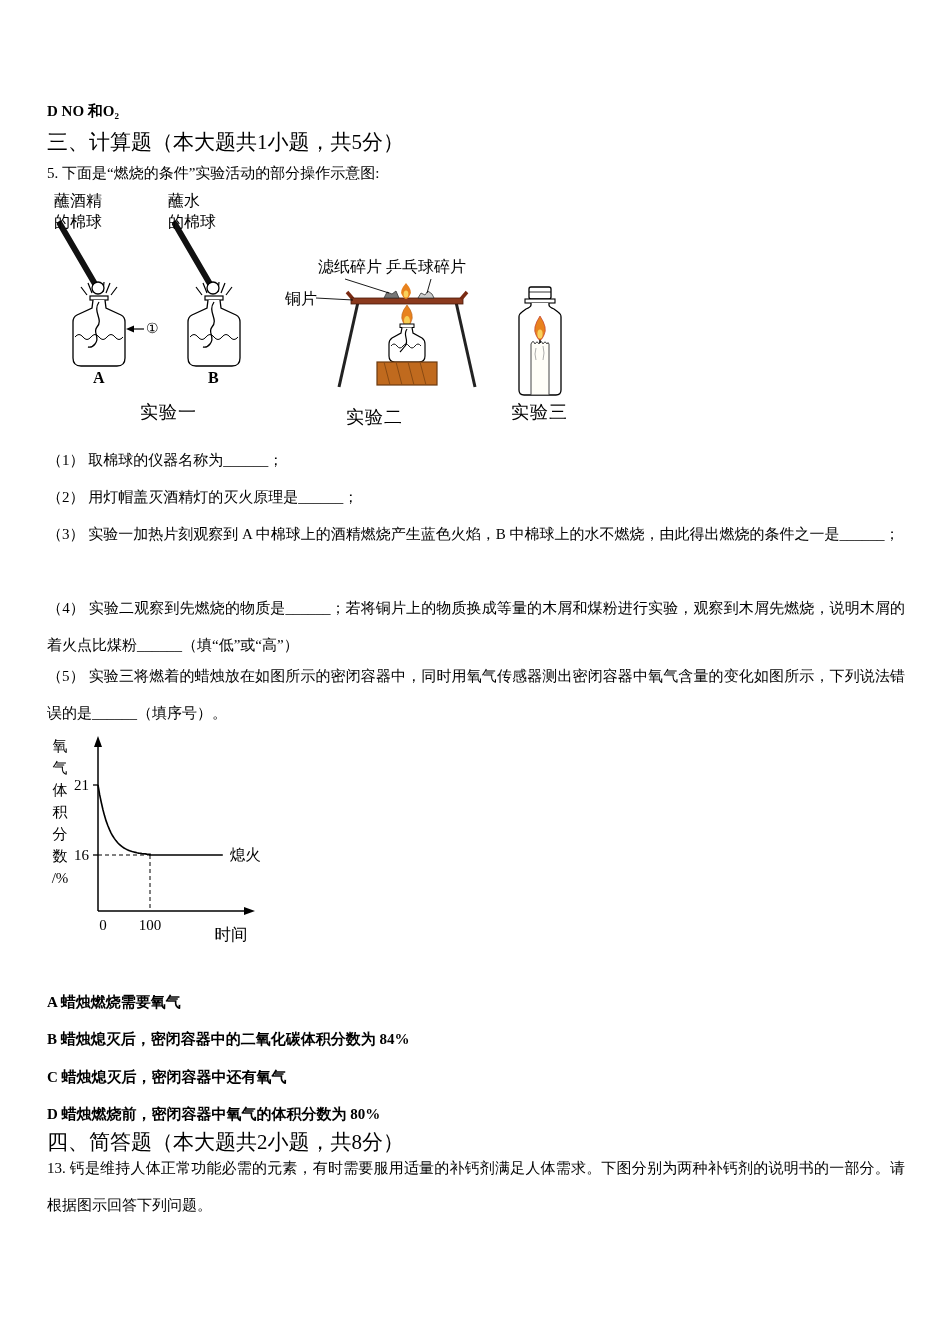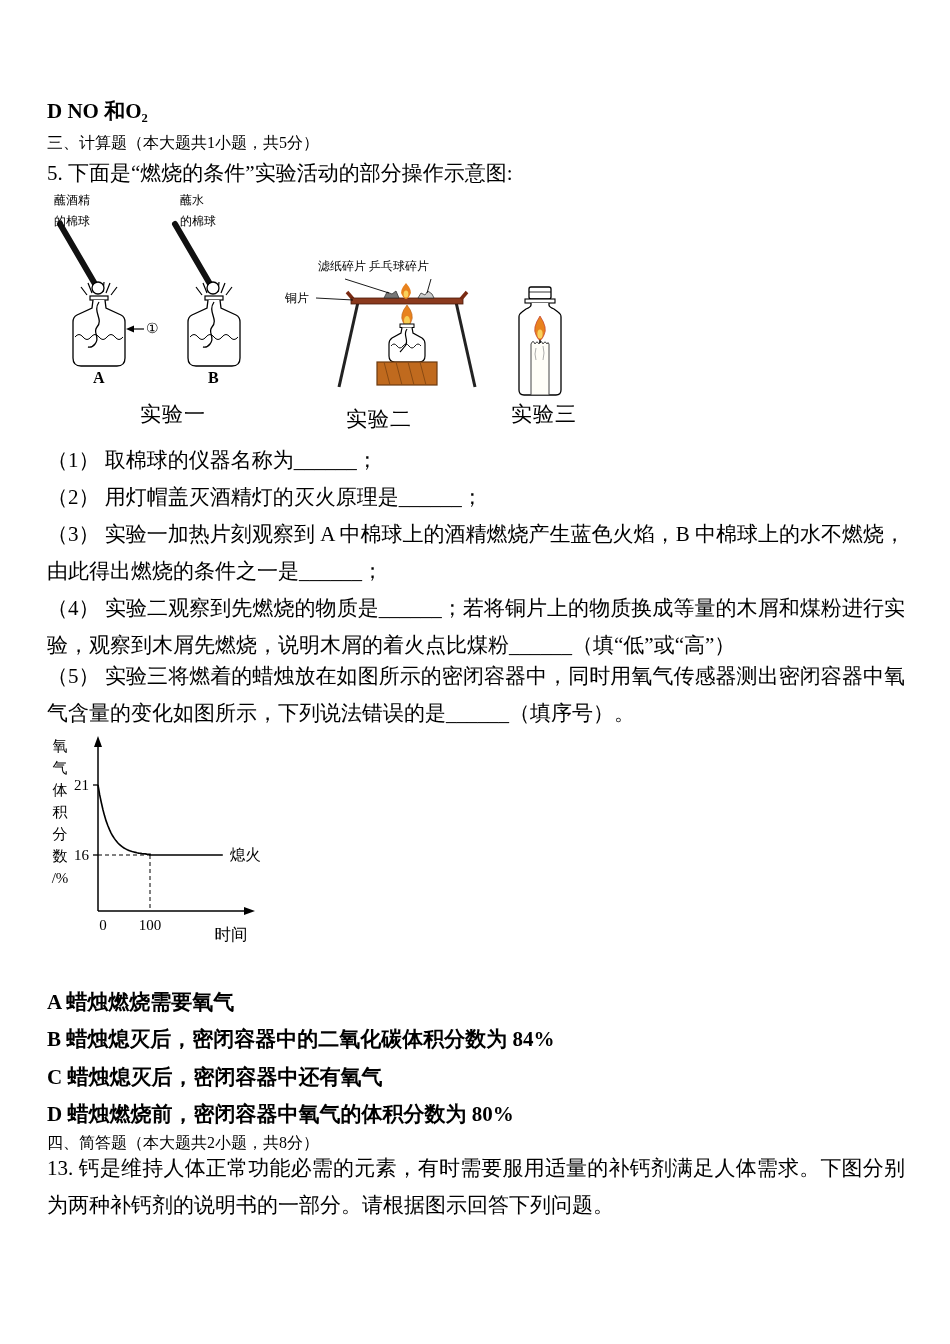--- a/index.html
+++ b/index.html
@@ -1,25 +1,25 @@
 <!DOCTYPE html>
 <html><head>
 <meta charset="utf-8">
 <style>
   *{margin:0;padding:0;box-sizing:border-box}
   html,body{background:#fff}
   body{width:950px;height:1344px;position:relative;overflow:hidden;
        font-family:"Liberation Serif","DejaVu Serif",serif;color:#000}
-  .para{position:absolute;left:47px;width:858px;font-size:21px;line-height:37px;text-align:justify}
-  .h{font-size:16px}
+  .para{position:absolute;left:47px;width:858px;font-size:15px;line-height:37px;text-align:justify}
+  .h{font-size:21px}
   .bold{font-weight:bold}
   .fig{position:absolute;left:40px;top:188px;width:580px;height:242px}
   .fig svg{position:absolute;left:0;top:0}
-  .fig-label{position:absolute;font-size:12px;line-height:21px;white-space:pre-line}
-  .fig-caption{position:absolute;font-size:21px;letter-spacing:1px}
+  .fig-label{position:absolute;font-size:16px;line-height:21px;white-space:pre-line}
+  .fig-caption{position:absolute;font-size:18px;letter-spacing:1px}
   .ab{position:absolute;font-size:16px;font-weight:bold}
   .marker{position:absolute;font-size:14px}
   .chart{position:absolute;left:40px;top:733px;width:290px;height:232px}
   svg text{font-family:"Liberation Serif","DejaVu Serif",serif;fill:#000}
 </style>
 </head>
 <body>
 
 <p class="para bold" style="top:93px">D  NO 和O₂</p>
 <p class="para h" style="top:124px">三、计算题（本大题共1小题，共5分）</p>
@@ -88,21 +88,21 @@
       <path d="M491,156 q2,-5 4,0 q2,-4 4,0 q2,-5 4,0 q2,-4 4,0 q1,-3 2,0 L509,207 L491,207 Z" fill="#fffef8" stroke="#444" stroke-width="1"></path>
       <path d="M496,160 q-2,6 0,12 M503,158 q2,7 0,14" stroke="#999" stroke-width="0.8" fill="none"></path>
       <line x1="500" y1="155" x2="500" y2="147" stroke="#000" stroke-width="1.5"></line>
       <path d="M500,128 q8,12 4,19 q-2,5 -4,5 q-2,0 -4,-5 q-4,-7 4,-19" fill="#e8821e" stroke="#c0392b" stroke-width="0.7"></path>
       <ellipse cx="500" cy="146" rx="2.6" ry="4.5" fill="#f9d15c"></ellipse>
     </g>
   </svg>
 
   <div class="fig-label" style="left:14px;top:2px">蘸酒精
 的棉球</div>
-  <div class="fig-label" style="left:140px;top:2px">蘸水
+  <div class="fig-label" style="left:128px;top:2px">蘸水
 的棉球</div>
   <div class="fig-label" style="left:278px;top:68px">滤纸碎片 乒乓球碎片</div>
   <div class="fig-label" style="left:245px;top:100px">铜片</div>
   <div class="marker" style="left:106px;top:132px">①</div>
   <div class="ab" style="left:53px;top:181px">A</div>
   <div class="ab" style="left:168px;top:181px">B</div>
   <div class="fig-caption" style="left:100px;top:212px">实验一</div>
   <div class="fig-caption" style="left:306px;top:217px">实验二</div>
   <div class="fig-caption" style="left:471px;top:212px">实验三</div>
 </div>

